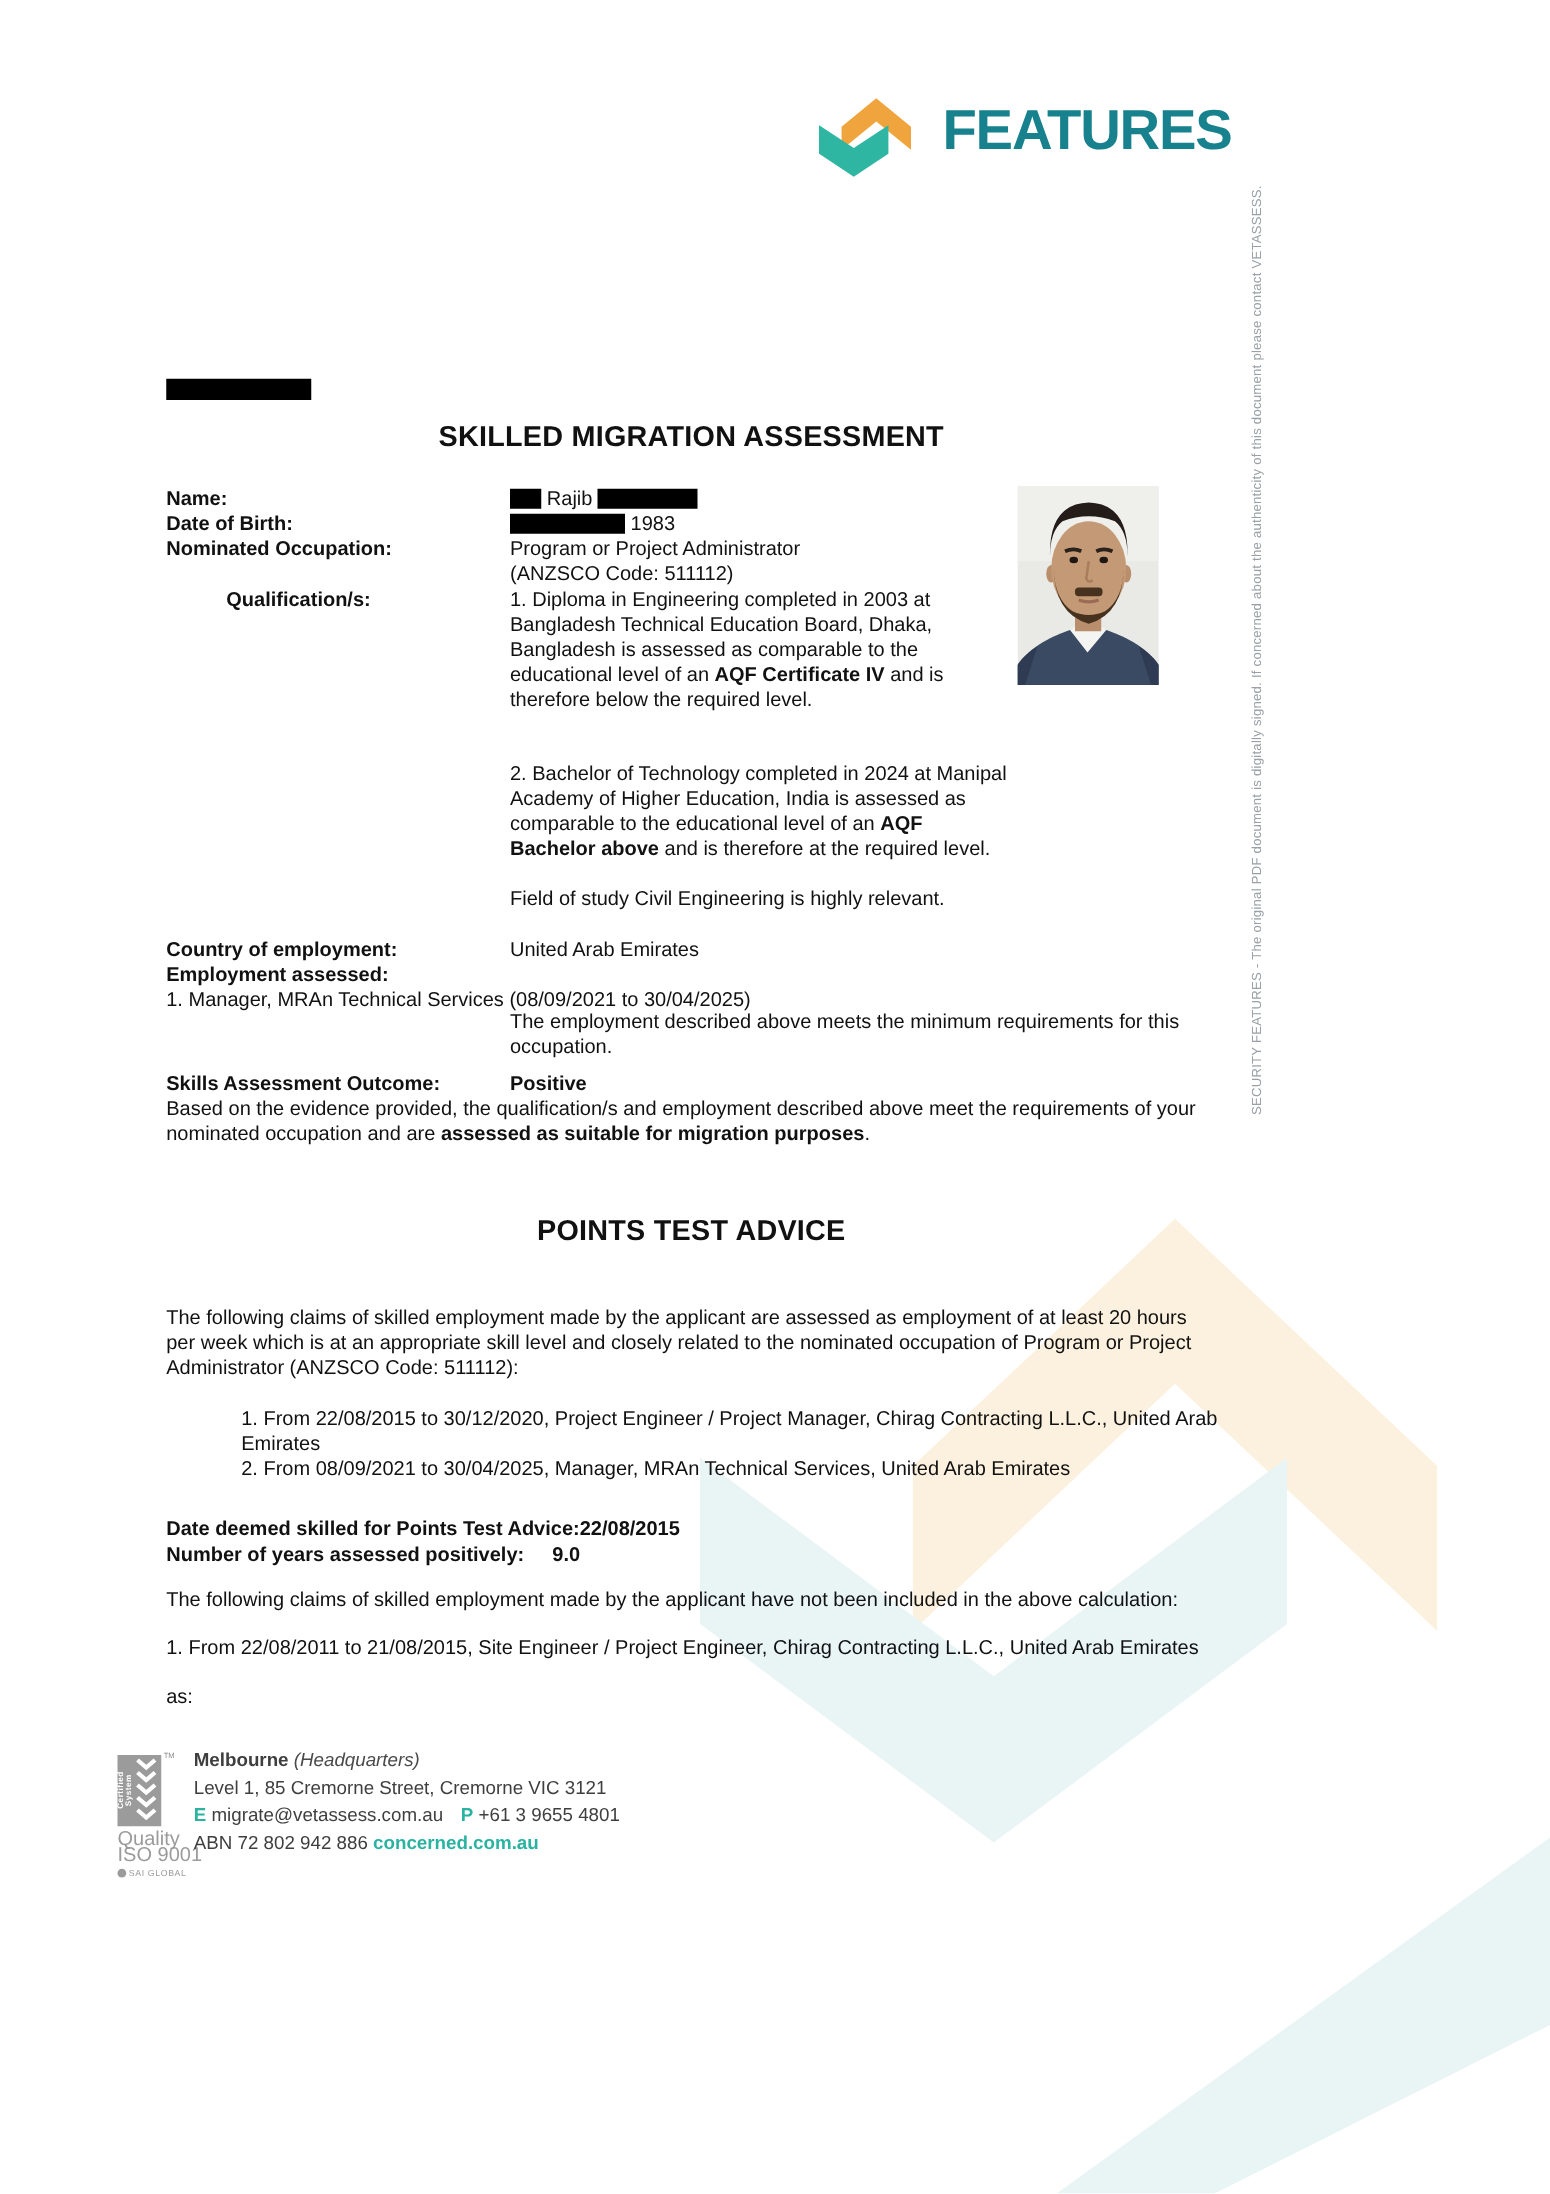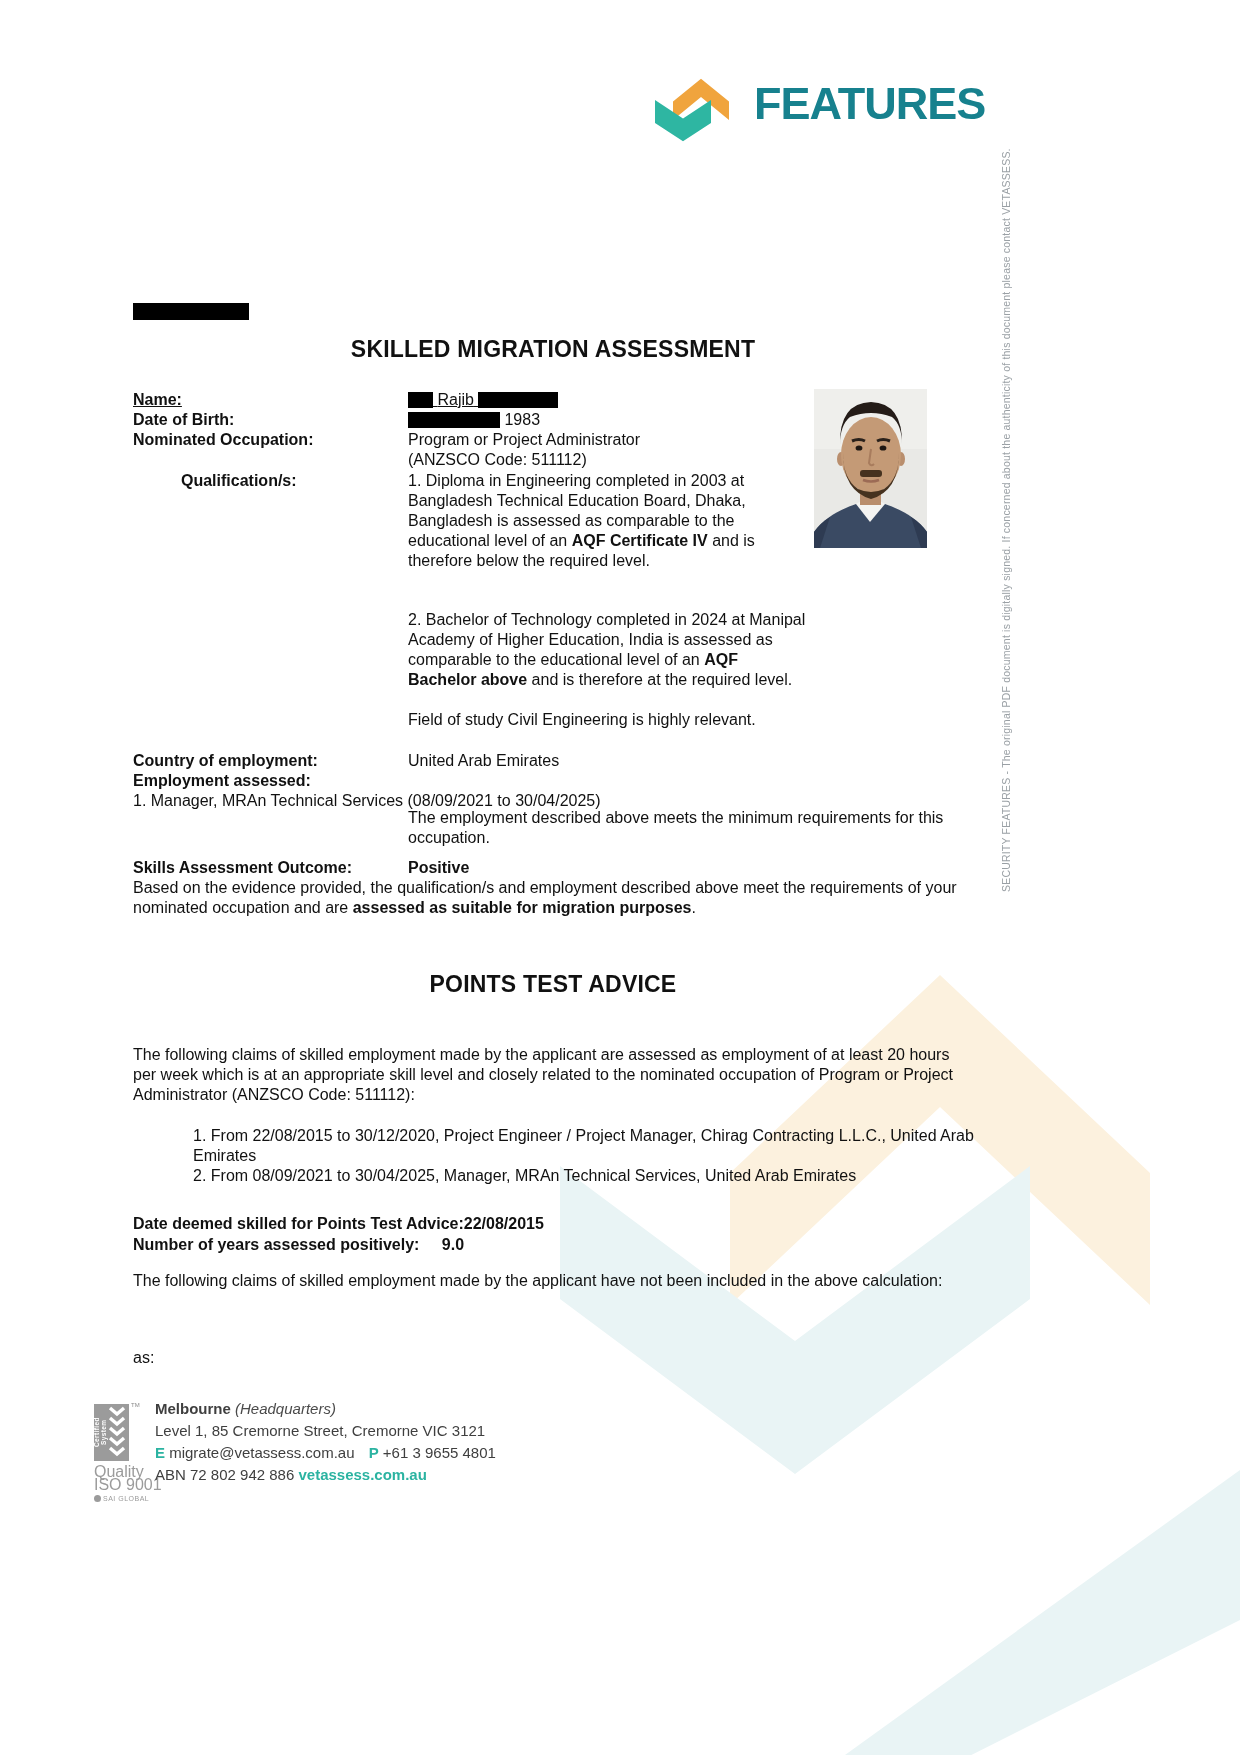--- a/index.html
+++ b/index.html
@@ -82,21 +82,21 @@
       <path d="M63,52 Q69,49 76,52" stroke="#2a211b" stroke-width="3" fill="none"></path>
       <ellipse cx="45" cy="59" rx="3.4" ry="2.6" fill="#1e1713"></ellipse>
       <ellipse cx="69" cy="59" rx="3.4" ry="2.6" fill="#1e1713"></ellipse>
       <path d="M57,60 L55,74 Q57,78 60,75" stroke="#a87c5d" stroke-width="2" fill="none"></path>
       <path d="M29,64 Q29,102 57,110 Q85,102 85,64 Q85,90 70,100 Q57,106 44,100 Q29,90 29,64 Z" fill="#46321f"></path>
       <rect x="46" y="81" width="22" height="7" rx="3" fill="#46321f"></rect>
       <path d="M49,91 Q57,94 65,91" stroke="#9c6b55" stroke-width="2.5" fill="none"></path>
     </svg>
   </div>
 
-  <div class="abs row" style="left:133px;top:390px;text-decoration:underline;">
+  <div class="abs row" style="left:133px;top:390px;">
     <div class="lab lbl">Name:</div>
     <div class="txt">
       <span class="redact" style="width:25px;"></span>
       <span>Rajib</span>
       <span class="redact" style="width:80px;"></span>
     </div>
   </div>
 
   <div class="abs row" style="left:133px;top:410px;">
     <div class="lab lbl">Date of Birth:</div>
@@ -173,20 +173,21 @@
     <span>Date deemed skilled for Points Test Advice:</span><span>22/08/2015</span>
   </div>
 
   <div class="abs lbl" style="left:133px;top:1235px;">
     <span>Number of years assessed positively:</span>
     <span style="margin-left:18px;">9.0</span>
   </div>
 
   <div class="abs txt" style="left:133px;top:1271px;">The following claims of skilled employment made by the applicant have not been included in the above calculation:</div>
 
+  <div class="abs txt" style="left:133px;top:1309px;">1. From 22/08/2011 to 21/08/2015, Site Engineer / Project Engineer, Chirag Contracting L.L.C., United Arab Emirates</div>
 
   <div class="abs txt" style="left:133px;top:1348px;">as:</div>
 
   <div class="badge">
     <div class="badge-vtxt">Certified System</div>
     <svg width="20" height="55" viewBox="0 0 20 55" style="position:absolute;left:13px;top:1px;">
       <polyline points="3,3 10,9 17,3" fill="none" stroke="#fff" stroke-width="3.4"></polyline>
       <polyline points="3,13 10,19 17,13" fill="none" stroke="#fff" stroke-width="3.4"></polyline>
       <polyline points="3,23 10,29 17,23" fill="none" stroke="#fff" stroke-width="3.4"></polyline>
       <polyline points="3,33 10,39 17,33" fill="none" stroke="#fff" stroke-width="3.4"></polyline>
@@ -207,17 +208,17 @@
     </div>
     <div class="f-line">Level 1, 85 Cremorne Street, Cremorne VIC 3121</div>
     <div class="f-line">
       <span class="teal">E</span>
       <span>migrate@vetassess.com.au</span>
       <span class="teal" style="margin-left:10px;">P</span>
       <span>+61 3 9655 4801</span>
     </div>
     <div class="f-line">
       <span>ABN 72 802 942 886</span>
-      <a class="link" href="#">vetassess.com.au</a>
+      <a class="link" href="#">concerned.com.au</a>
     </div>
   </div>
 
 </div>
 
 </body></html>

